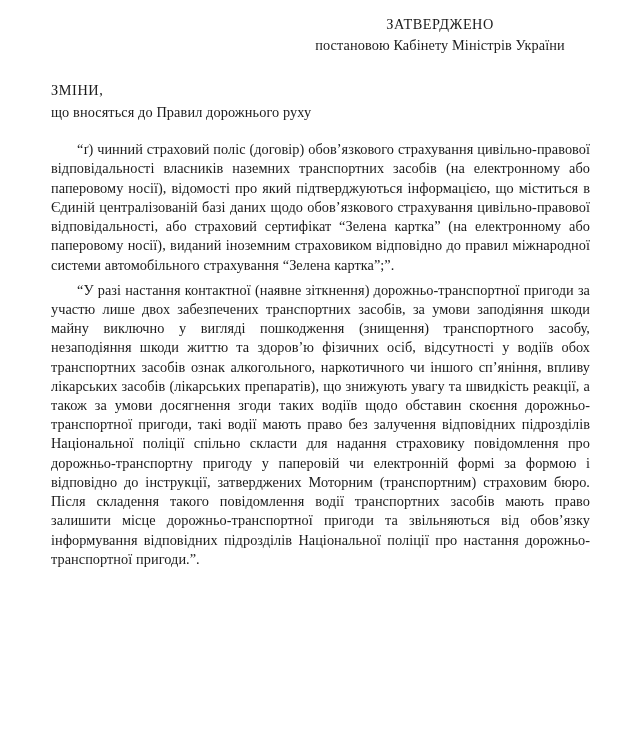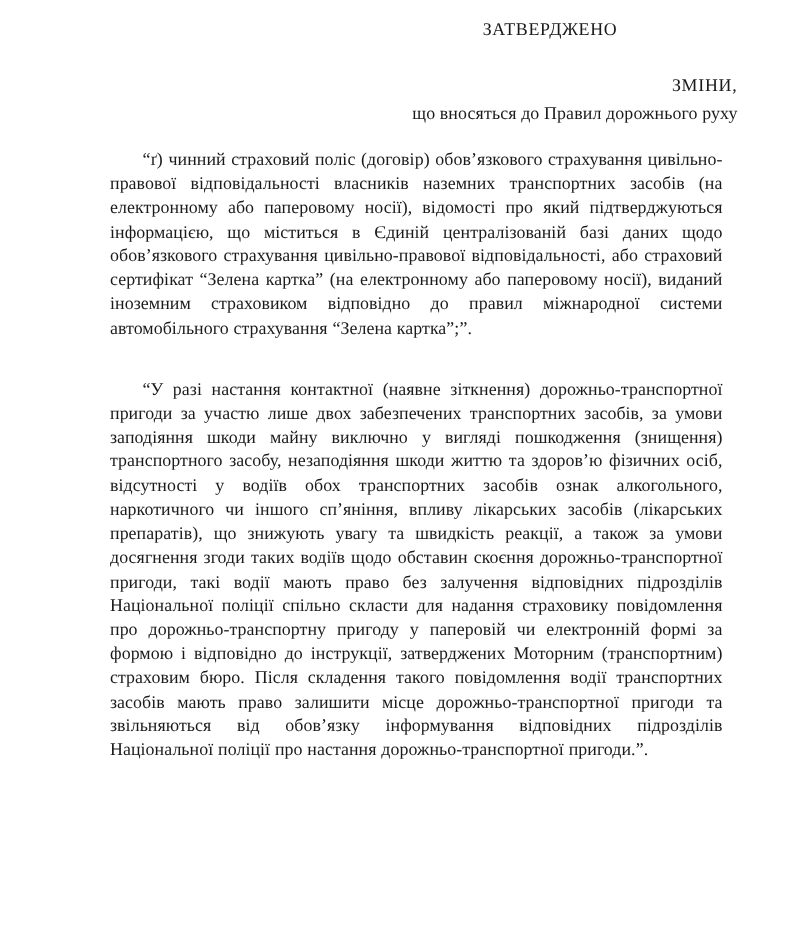--- a/index.html
+++ b/index.html
@@ -15,21 +15,21 @@
     font-family: "Liberation Serif", "DejaVu Serif", serif;
     color: #1a1a1a;
     -webkit-font-smoothing: antialiased;
   }
 
   .page {
     position: relative;
     box-sizing: border-box;
     width: 640px;
     height: 560px;
-    padding: 14px 50px 0 76px;
+    padding: 14px 50px 0 51px;
     background: #ffffff;
   }
 
   
   .approval-block {
     margin-left: auto;
     width: 300px;
     text-align: center;
     font-size: 14.3px;
     line-height: 1.48;
@@ -40,21 +40,21 @@
     letter-spacing: 0.5px;
   }
   .approval-line {
     display: block;
     white-space: nowrap;
   }
 
   
   .doc-title-block {
     margin-top: 24px;
-    text-align: right;
+    text-align: left;
     font-size: 14.3px;
     line-height: 1.5;
     letter-spacing: 0.1px;
   }
   .doc-title {
     display: block;
     letter-spacing: 0.6px;
   }
   .doc-subtitle {
     display: block;
@@ -69,37 +69,38 @@
     text-justify: inter-word;
     letter-spacing: 0.05px;
     word-spacing: 0.2px;
   }
   .clause-intro {
     margin: 0 0 3px 0;
     text-align: left;
     text-indent: 26px;
   }
   .clause-text {
-    margin: 12px;
+    margin: 0;
     text-indent: 26px;
     text-align: justify;
     text-align-last: left;
     hyphens: none;
   }
   .clause-gap {
     height: 6px;
   }
 </style>
 </head>
 <body>
 
 <div class="page">
 
   <div class="approval-block">
     <span class="approval-heading">ЗАТВЕРДЖЕНО</span>
+    <span class="approval-line">постановою Кабінету Міністрів України</span>
   </div>
 
   <div class="doc-title-block">
     <span class="doc-title">ЗМІНИ,</span>
     <span class="doc-subtitle">що вносяться до Правил дорожнього руху</span>
   </div>
 
   <div class="body-content">
 
     <div class="clause-block">

